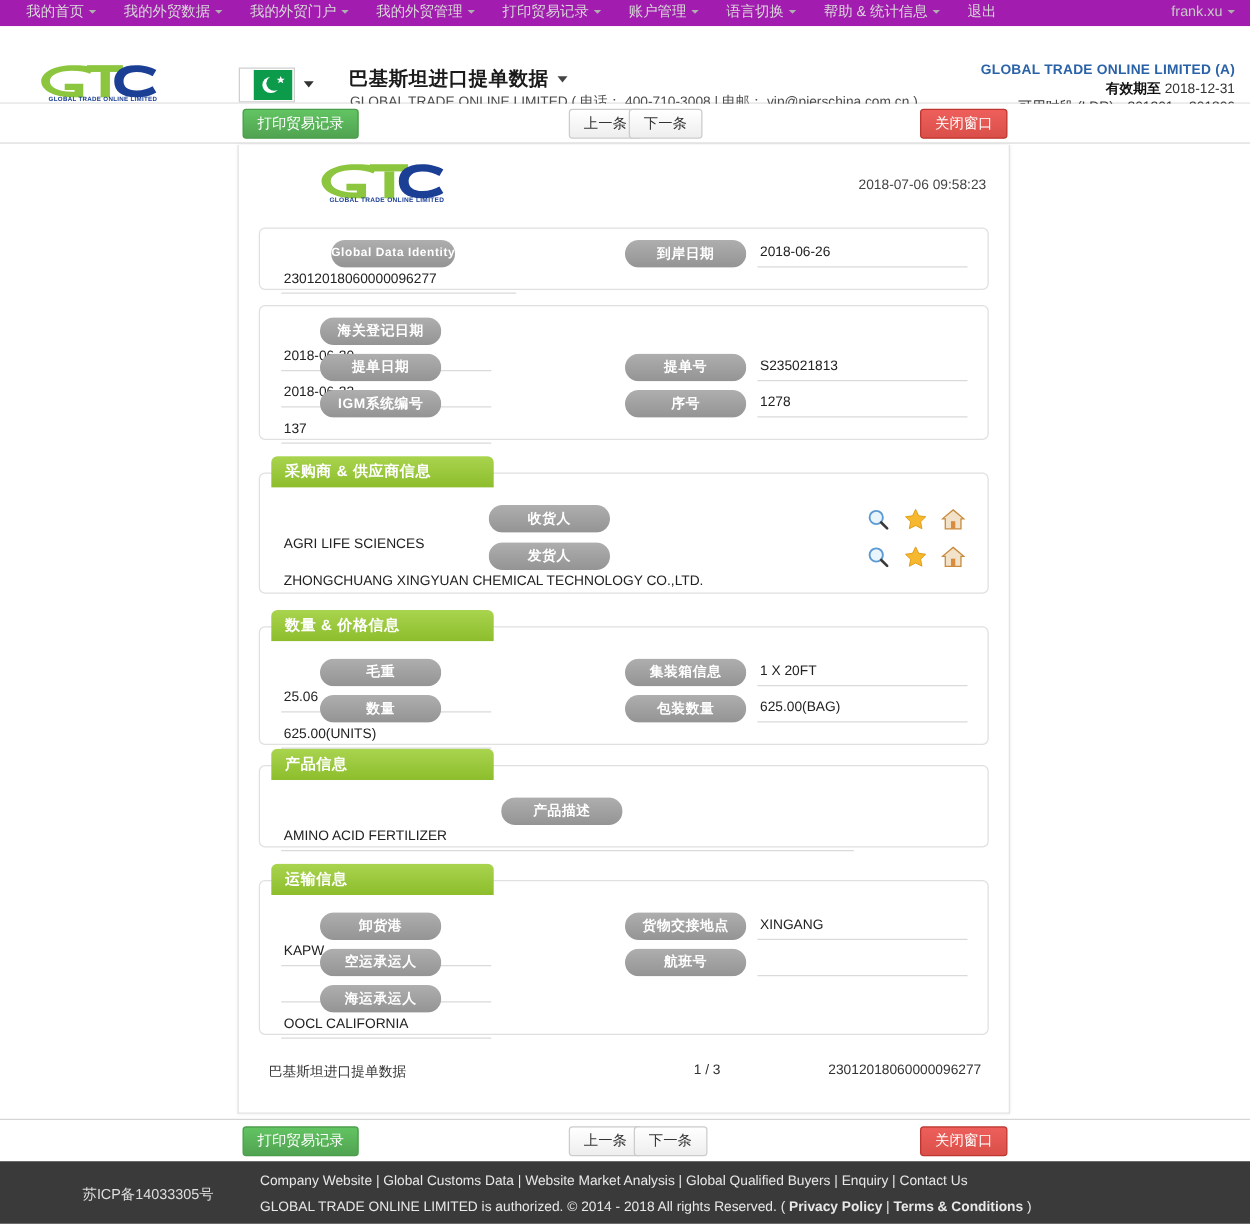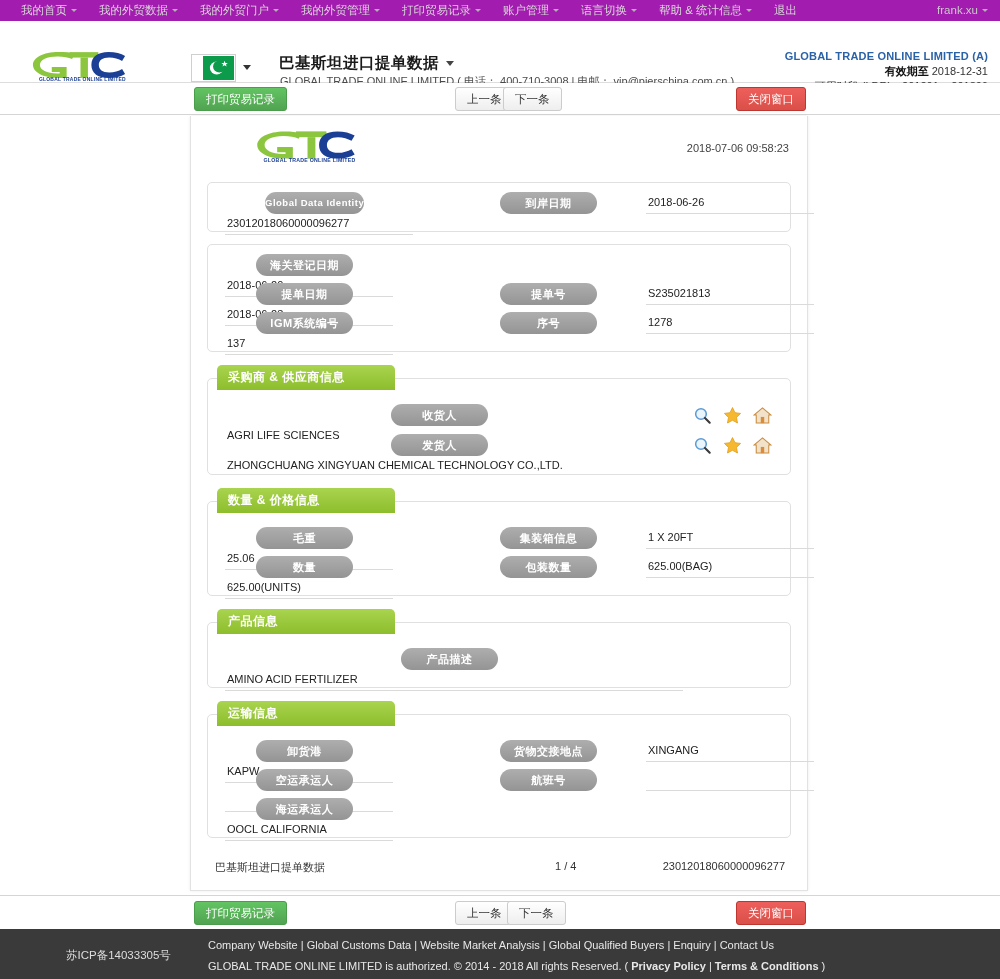--- a/index.html
+++ b/index.html
@@ -205,21 +205,21 @@
     min-width: 178px;
     box-sizing: border-box;
     letter-spacing: .5px;
   }
   .card-body { padding: 9px 10px 10px 8px; }
   .card.has-tab .card-body { padding-top: 19px; }
 
   .row { position: relative; height: 29px; }
   .fld { position: absolute; display: flex; align-items: center; }
   .fld.left  { left: 0px; flex-direction: column;   }
-  .fld.right { left: 284px; gap: 40px; }
+  .fld.right { left: 284px; }
   .lbl {
     width: 97px;
     height: 22px;
     border-radius: 11px;
     background: #a0a0a0;
     background-image: linear-gradient(to bottom,#aeaeae,#949494);
     color: #fff;
     font-size: 11px;
     font-weight: bold;
     text-align: center;
@@ -481,21 +481,21 @@
             <div class="val">625.00(UNITS)</div>
           </div>
           <div class="fld right">
             <div class="lbl">包装数量</div>
             <div class="val">625.00(BAG)</div>
           </div>
         </div>
       </div>
     </div>
 
-    <div class="card has-tab" style="margin-top:26px;">
+    <div class="card has-tab" style="margin-top:16px;">
       <div class="sec-tab">产品信息</div>
       <div class="card-body">
         <div class="row">
           <div class="fld left">
             <div class="lbl">产品描述</div>
             <div class="val xlong">AMINO ACID FERTILIZER</div>
           </div>
         </div>
       </div>
     </div>
@@ -527,21 +527,21 @@
           <div class="fld left">
             <div class="lbl">海运承运人</div>
             <div class="val">OOCL CALIFORNIA</div>
           </div>
         </div>
       </div>
     </div>
 
     <div class="doc-footer">
       <span class="f-left">巴基斯坦进口提单数据</span>
-      <span class="f-mid">1 / 4</span>
+      <span class="f-mid">1 / 3</span>
       <span class="f-right">23012018060000096277</span>
     </div>
 
   </div>
 </div>
 
 <div class="toolbar bottom">
   <div class="btn btn-green" style="top:5px;">打印贸易记录</div>
   <div class="btn btn-gray" style="left:455px;top:5px;">上一条</div>
   <div class="btn btn-gray" style="left:507px;top:5px;">下一条</div>

